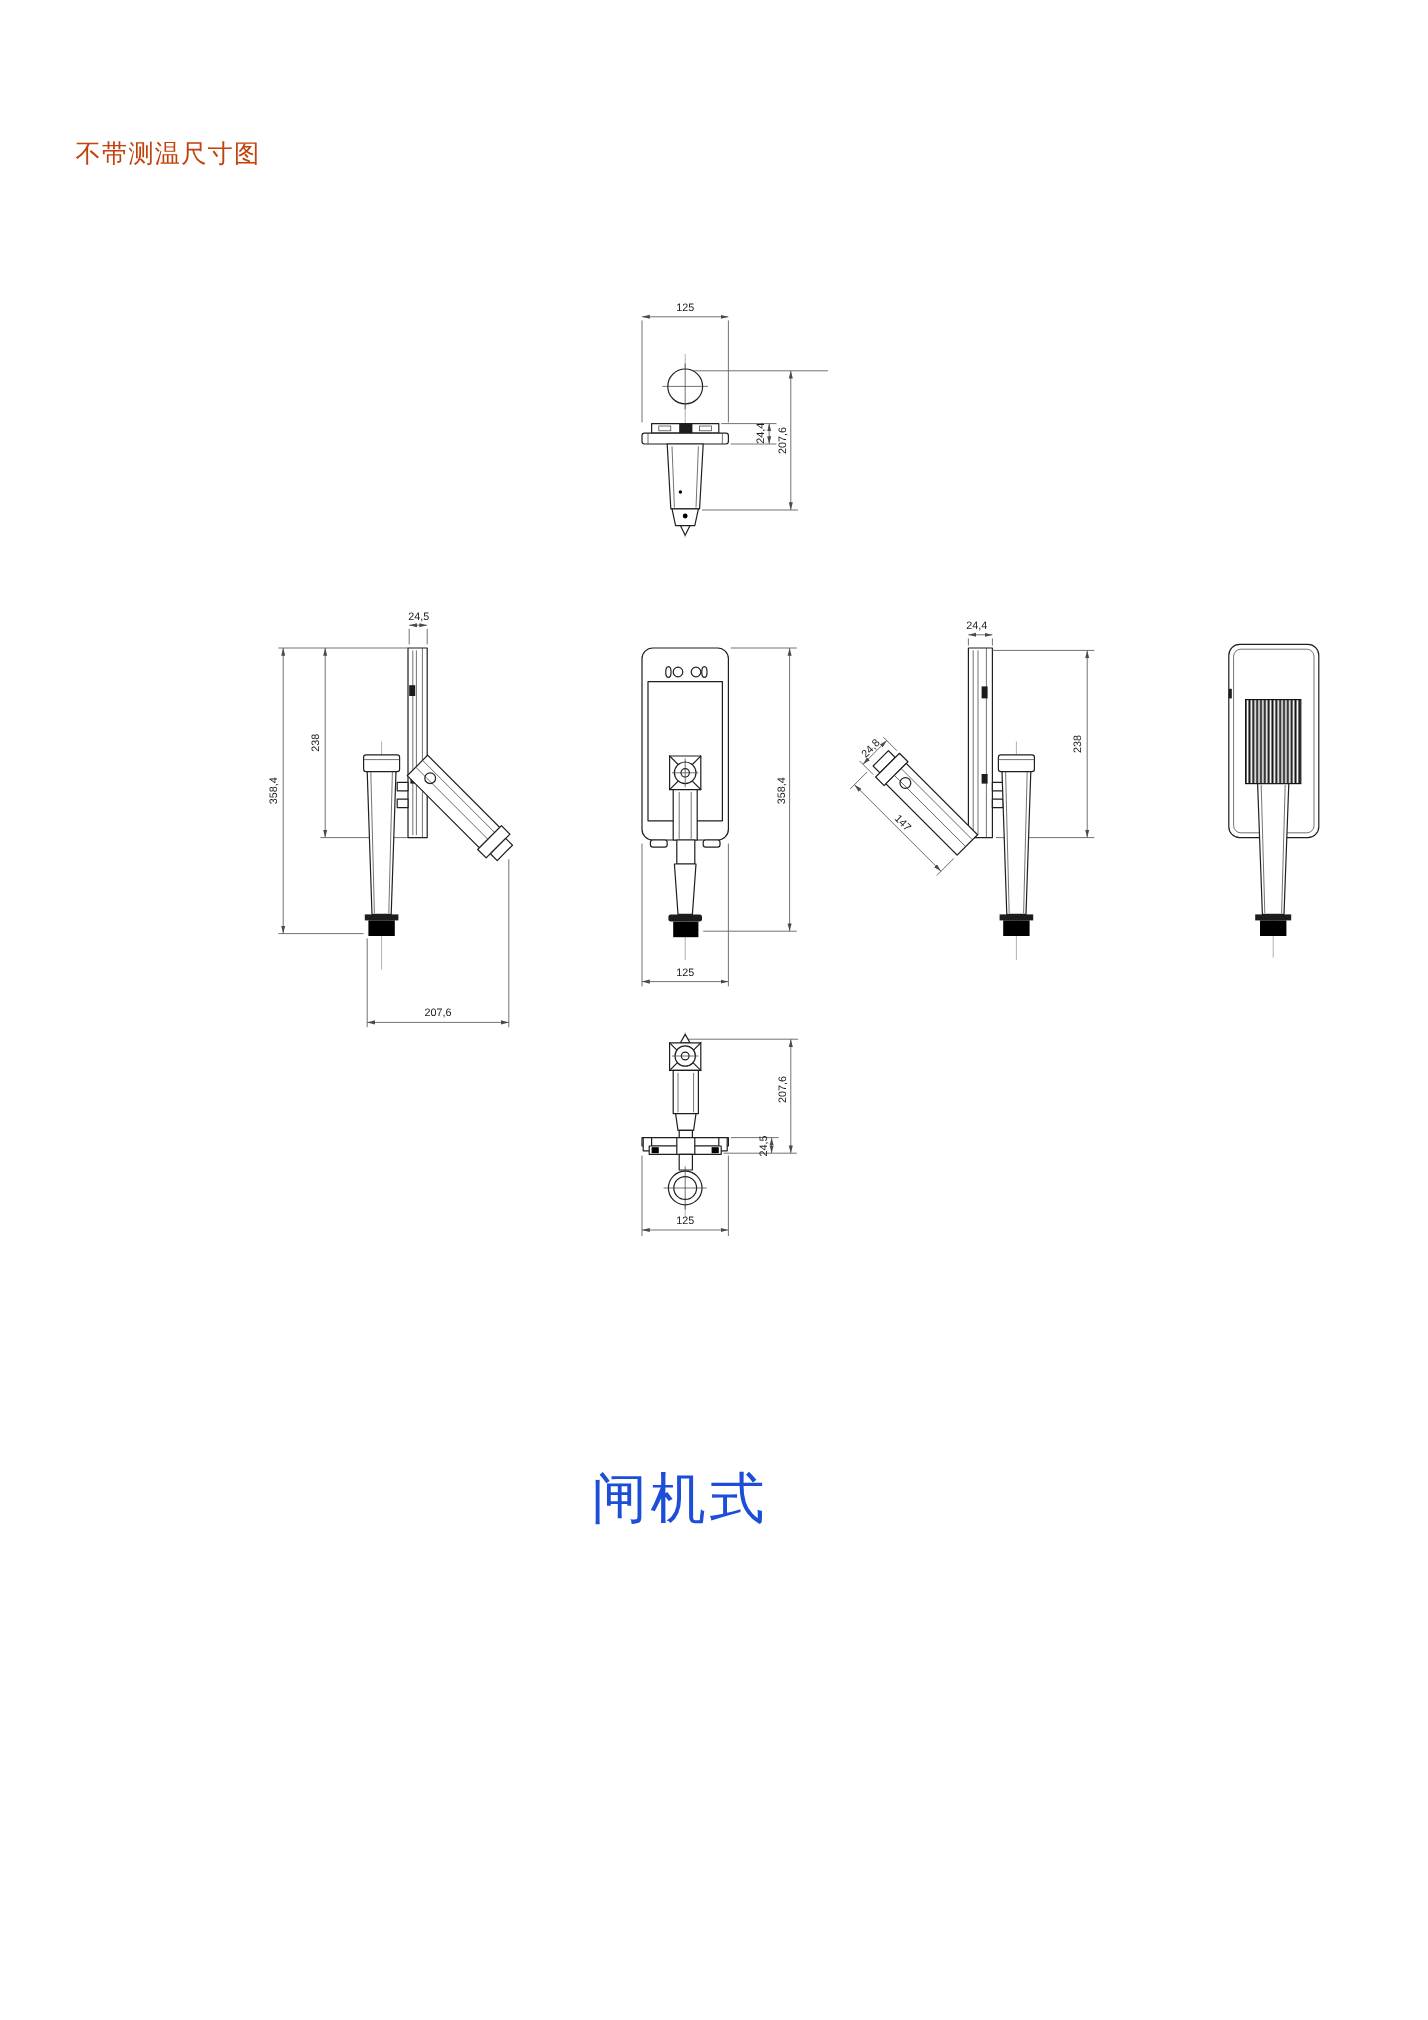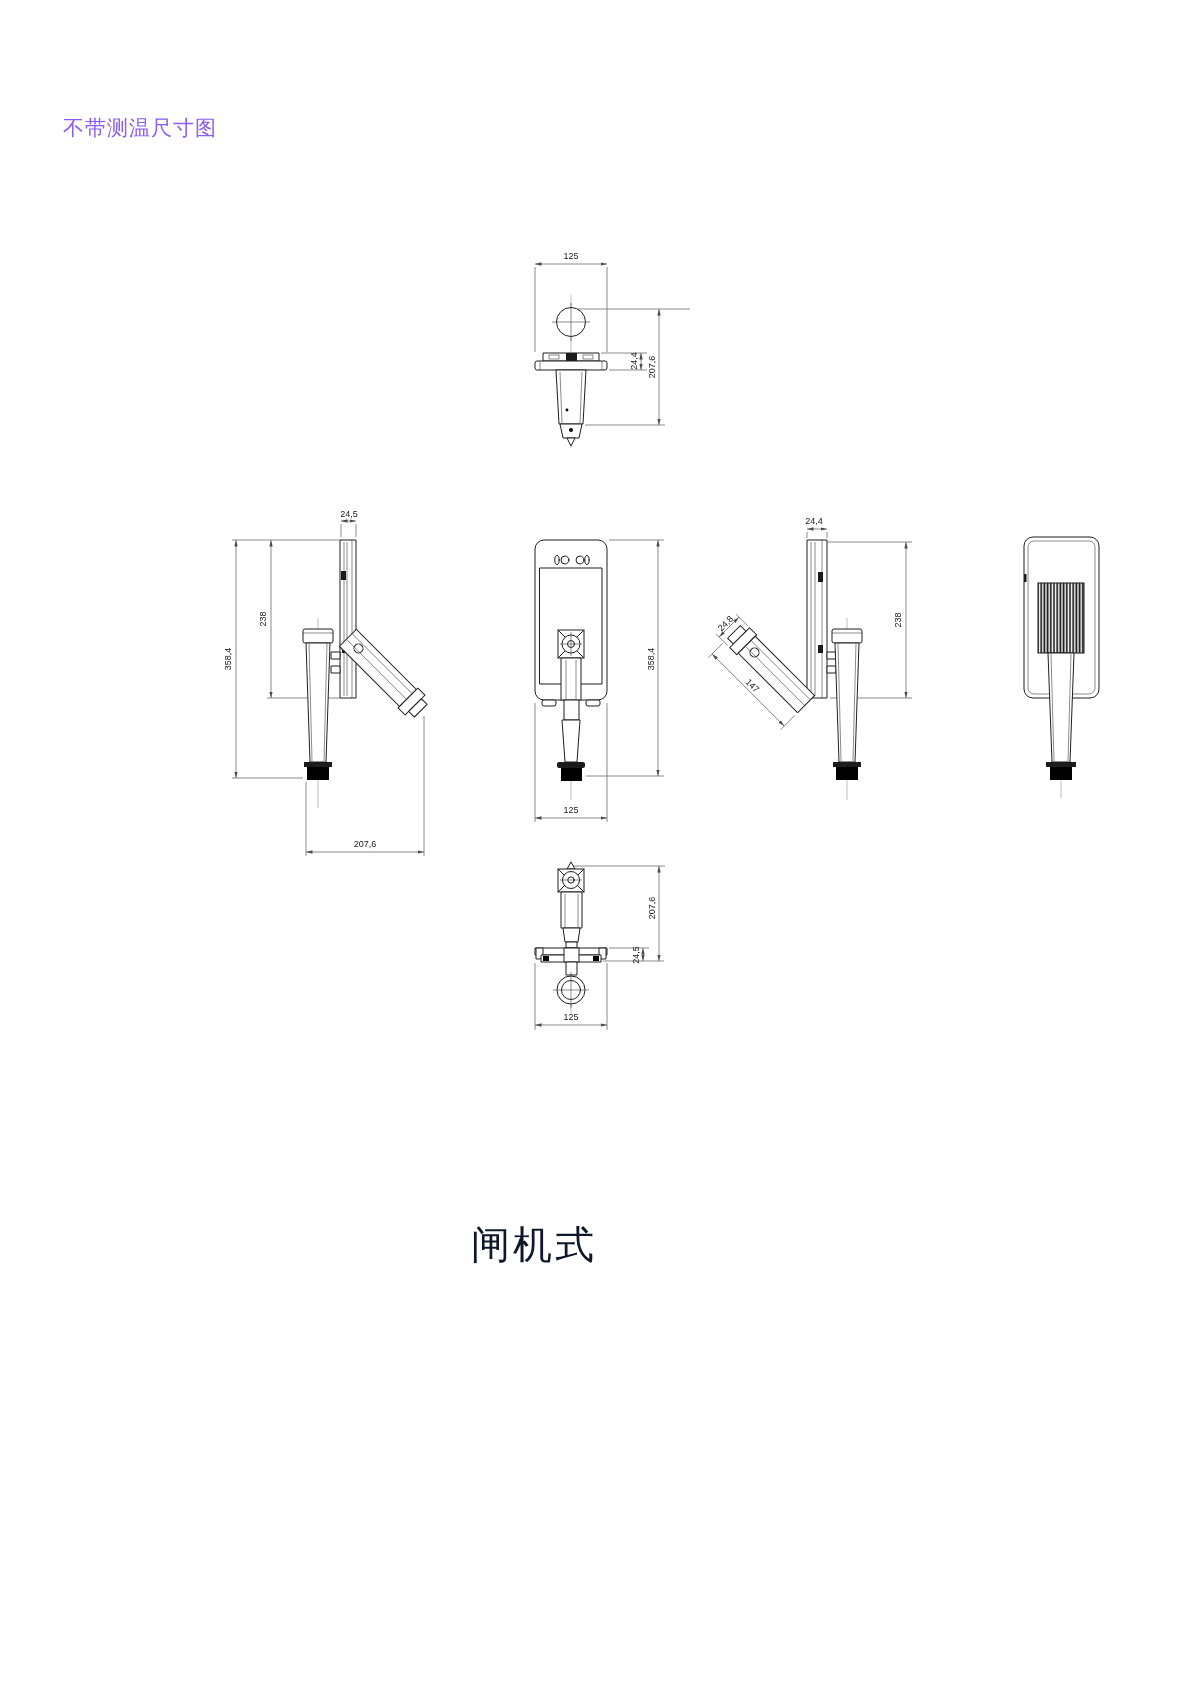--- a/index.html
+++ b/index.html
@@ -1,21 +1,21 @@
 <!DOCTYPE html>
 <html><head>
 <meta charset="utf-8">
 <style>
   html,body{margin:0;padding:0;background:#e8e8e8;}
   .page{position:relative;width:1190px;height:1683px;background:#fff;margin:0 auto;overflow:hidden;
         font-family:"Liberation Sans","DejaVu Sans",sans-serif;}
   .doc-title{position:absolute;left:63px;top:114px;font-family:"Liberation Serif","DejaVu Serif",serif;
-             font-size:21px;color:#8b5cf6;letter-spacing:1px;}
-  .caption{position:absolute;left:471px;top:1218px;font-family:"Liberation Serif","DejaVu Serif",serif;
-           font-size:39px;color:#0f172a;letter-spacing:3px;}
+             font-size:21px;color:#c2410c;letter-spacing:1px;}
+  .caption{position:absolute;left:493px;top:1218px;font-family:"Liberation Serif","DejaVu Serif",serif;
+           font-size:46px;color:#1d4ed8;letter-spacing:3px;}
   svg.view{position:absolute;overflow:visible;}
   .obj{fill:none;stroke:#1f1f1f;stroke-width:1;stroke-linejoin:round;stroke-linecap:square;}
   .objf{fill:#fff;stroke:#1f1f1f;stroke-width:1;stroke-linejoin:round;}
   .fine{fill:none;stroke:#3c3c3c;stroke-width:.6;}
   .dim{fill:none;stroke:#636363;stroke-width:.75;}
   .dimw{fill:none;stroke:#636363;stroke-width:.75;
         marker-start:url(#arr);marker-end:url(#arr);}
   .cl{stroke:#909090;stroke-width:.6;}
   .lbl{font-family:"Liberation Sans","DejaVu Sans",sans-serif;font-size:9px;fill:#1a1a1a;text-anchor:middle;}
   .dark{fill:#1c1c1c;stroke:none;}

